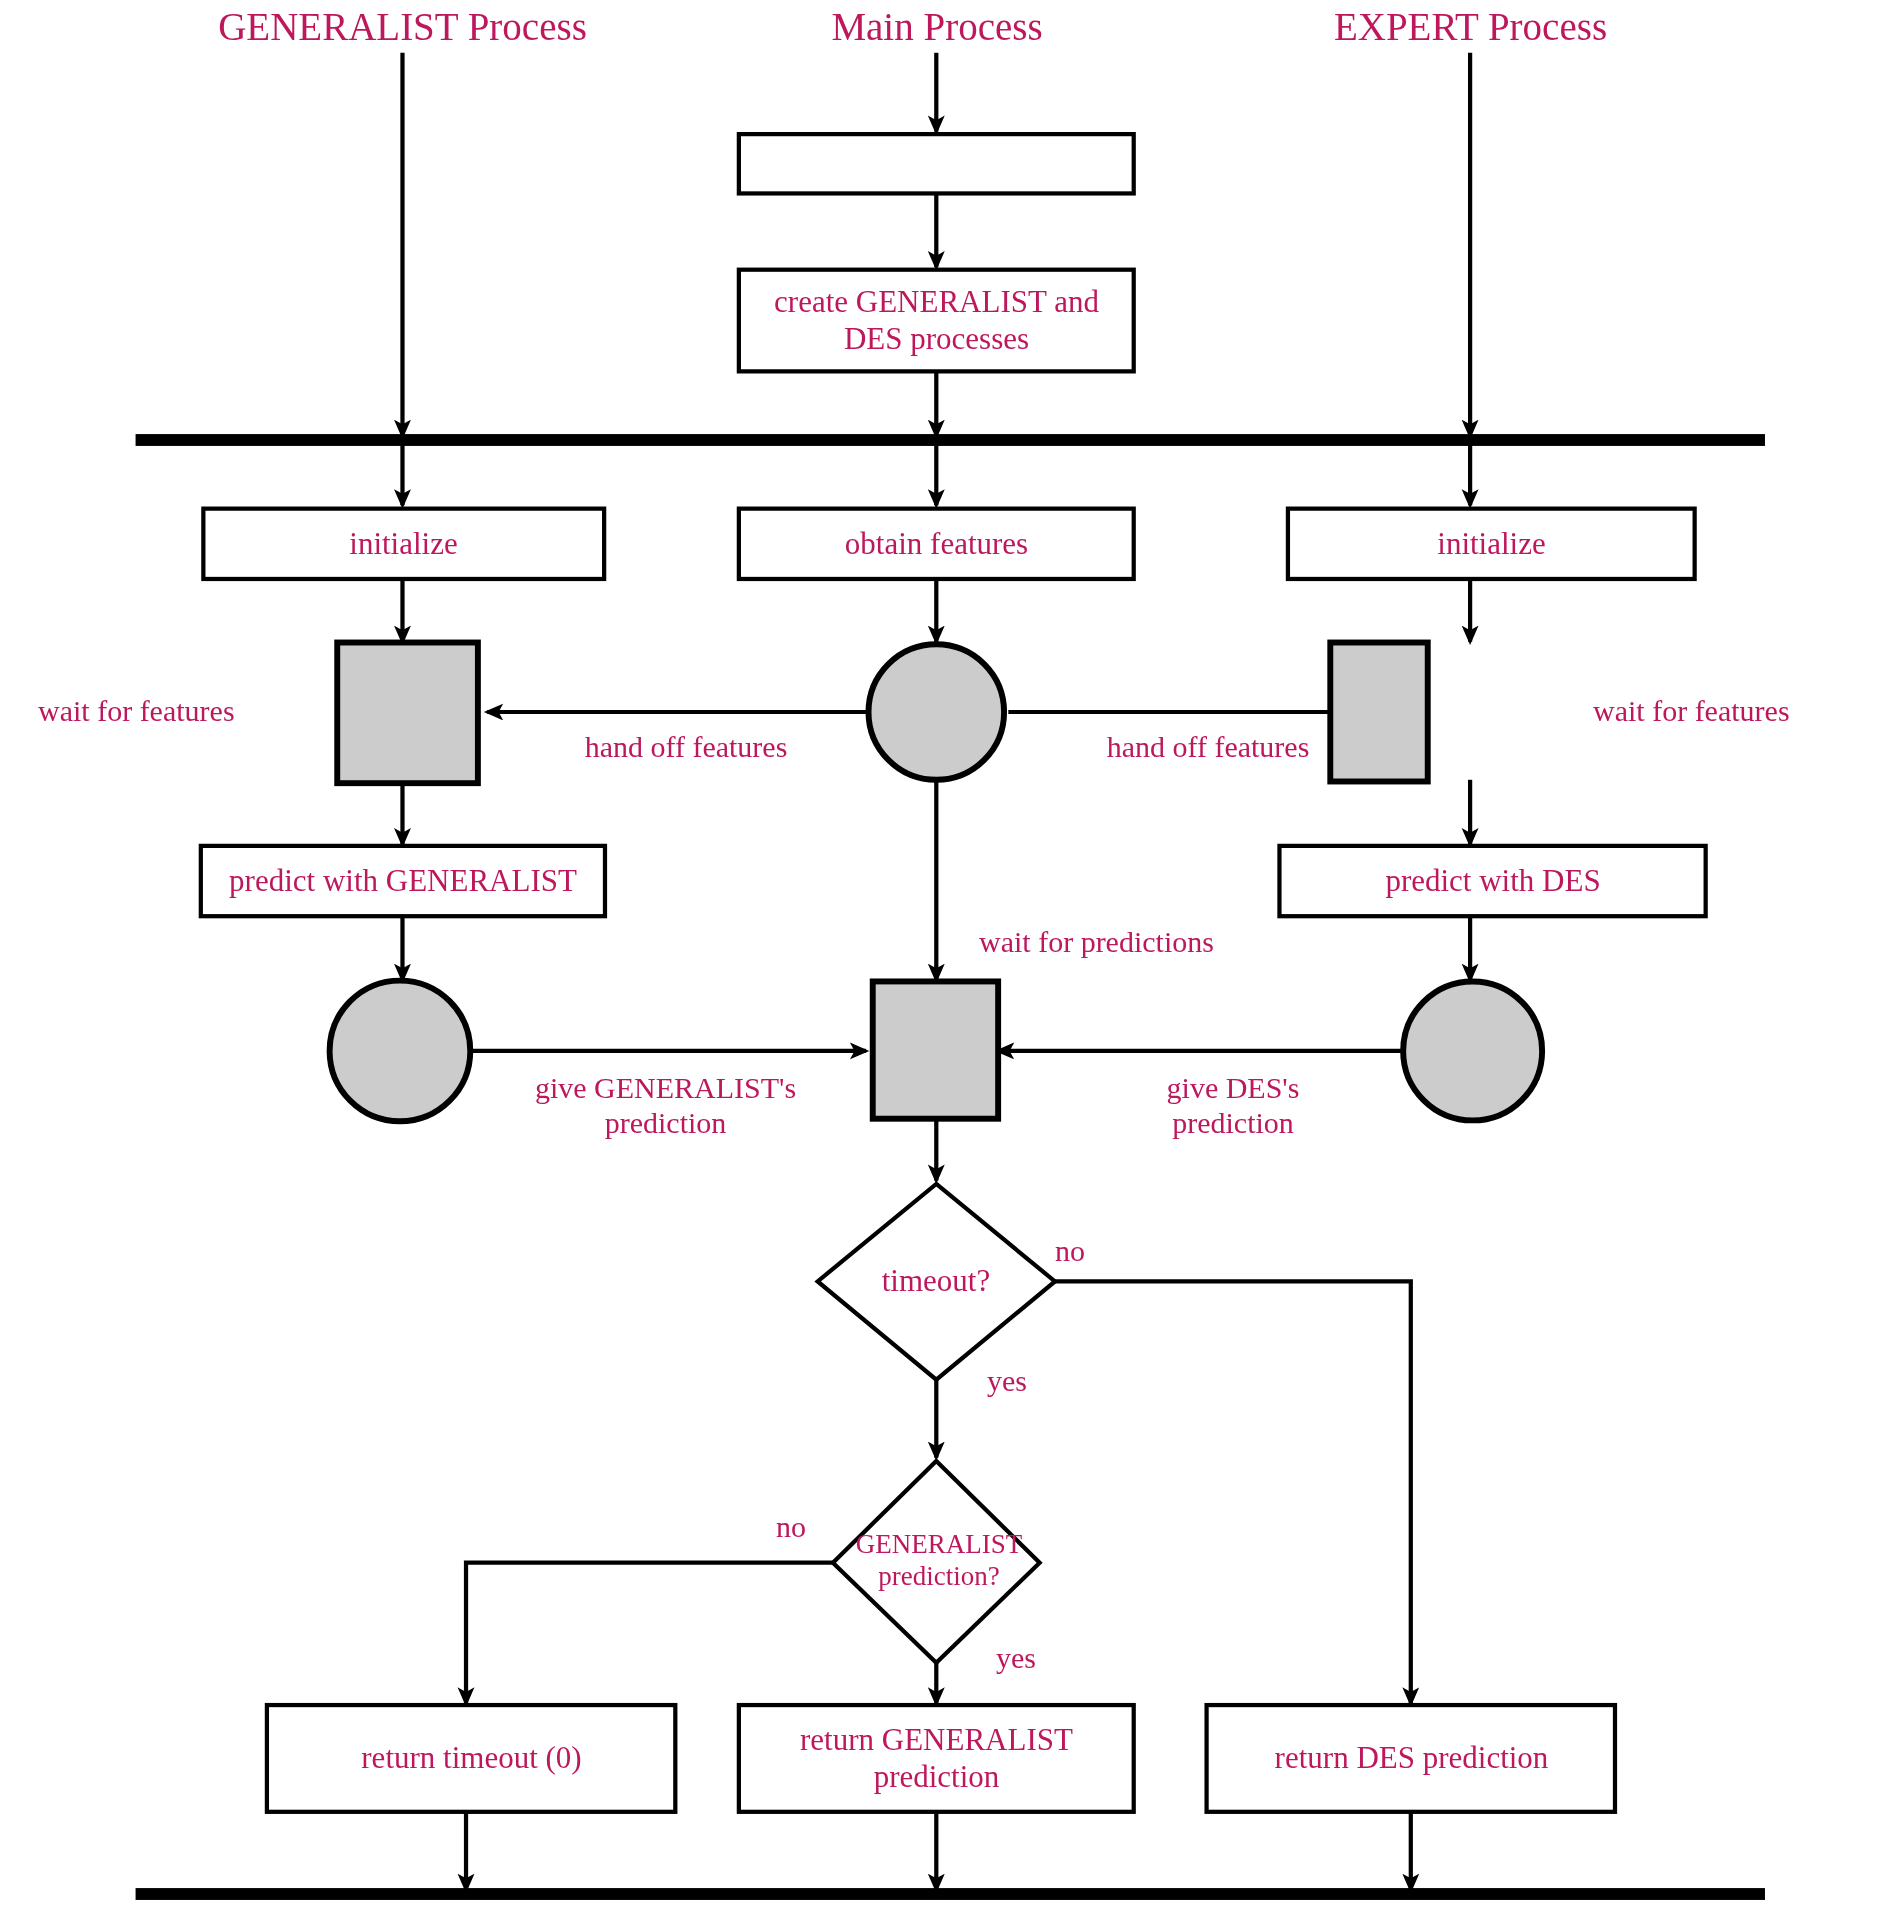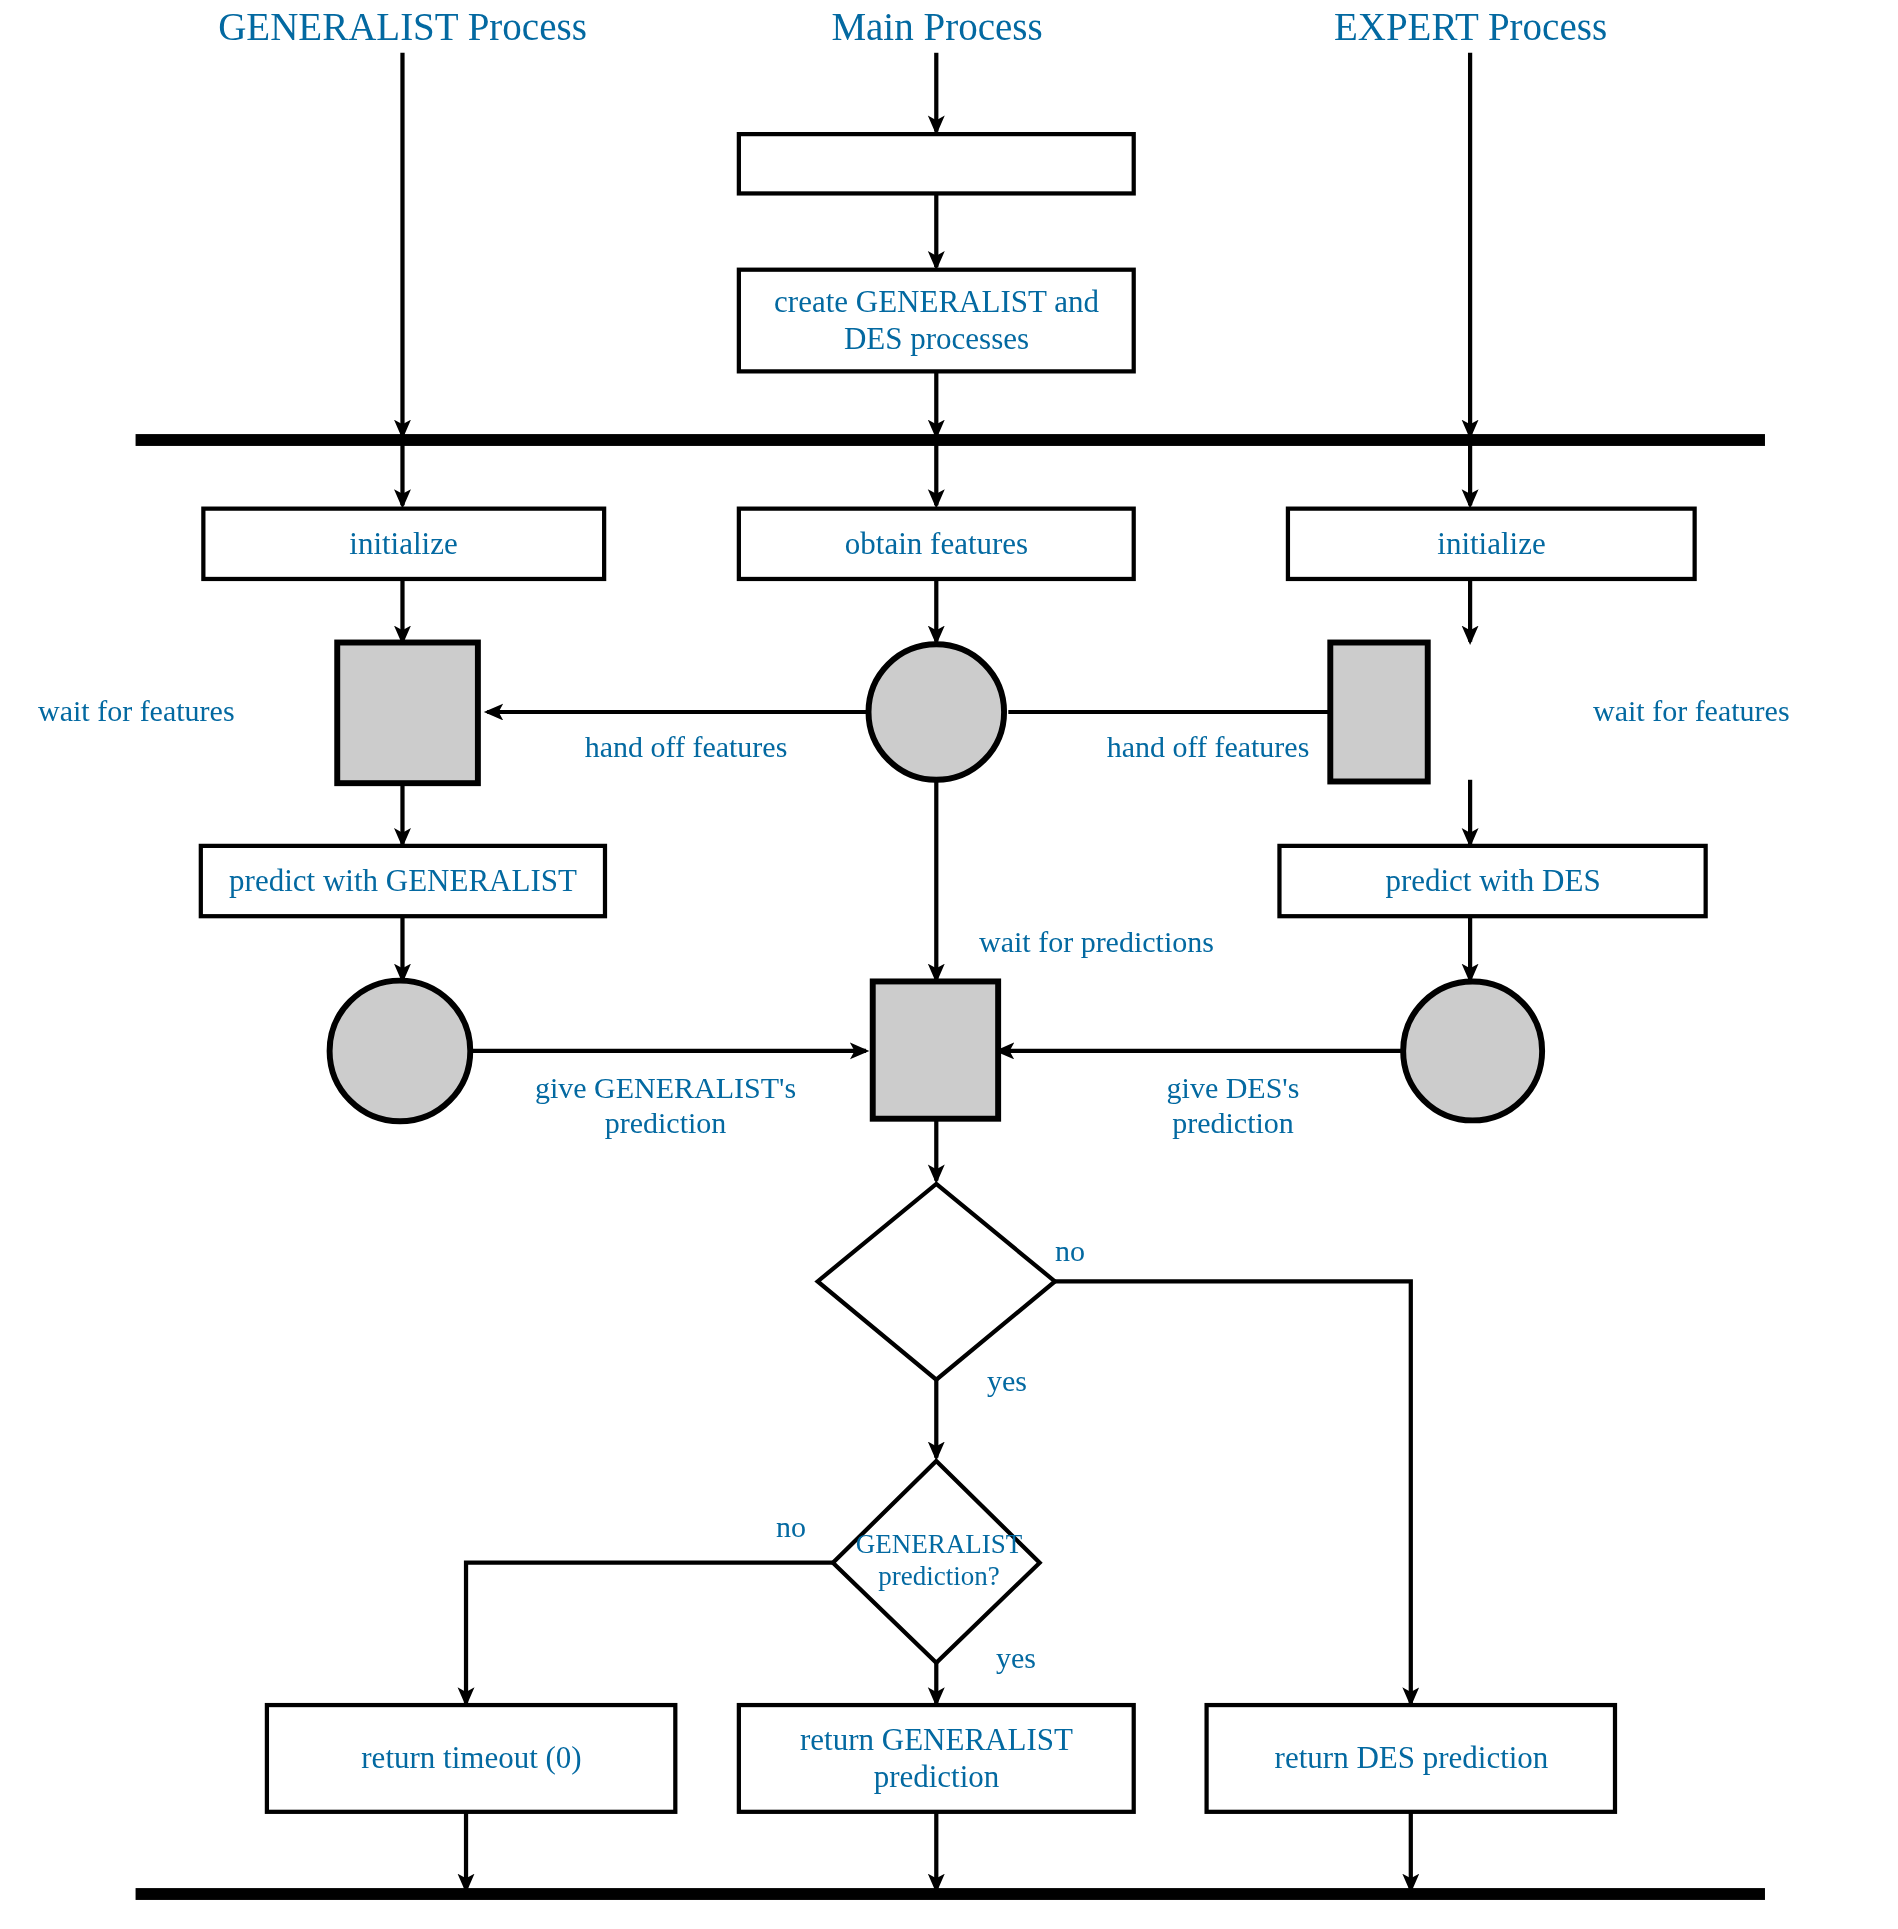--- a/index.html
+++ b/index.html
@@ -9,21 +9,21 @@
     height:1929px;
     background:#ffffff;
     font-family:"Liberation Serif", serif;
     overflow:hidden;
   }
   #stage svg{position:absolute;top:0;left:0;width:1898px;height:1929px;}
 
   .lbl{
     position:absolute;
     font-family:"Liberation Serif", serif;
-    color:#0369a1;
+    color:#be185d;
     text-align:center;
     line-height:1.18;
     white-space:pre-line;
     pointer-events:none;
   }
   .swimlane-title{font-size:39px;}
   .node-text{font-size:31px;}
   .edge-text{font-size:30px;}
   .small-node-text{font-size:27px;}
   .centerbox{
@@ -140,20 +140,21 @@
   <div class="lbl node-text centerbox" style="left:203px;top:509px;width:401px;height:70px;">initialize</div>
 
   <div class="lbl node-text centerbox" style="left:739px;top:509px;width:395px;height:70px;">obtain features</div>
 
   <div class="lbl node-text centerbox" style="left:1288px;top:509px;width:407px;height:70px;">initialize</div>
 
   <div class="lbl node-text centerbox" style="left:201px;top:846px;width:404px;height:70px;">predict with GENERALIST</div>
 
   <div class="lbl node-text centerbox" style="left:1280px;top:846px;width:426px;height:70px;">predict with DES</div>
 
+  <div class="lbl node-text centerbox" style="left:792px;top:1239px;width:288px;height:85px;">timeout?</div>
 
   <div class="lbl small-node-text centerbox" style="left:818px;top:1510px;width:242px;height:102px;">GENERALIST
 prediction?</div>
 
   <div class="lbl node-text centerbox" style="left:267px;top:1705px;width:409px;height:107px;">return timeout (0)</div>
 
   <div class="lbl node-text centerbox" style="left:739px;top:1705px;width:395px;height:107px;">return GENERALIST
 prediction</div>
 
   <div class="lbl node-text centerbox" style="left:1207px;top:1705px;width:409px;height:107px;text-align:center;">return DES prediction</div>

